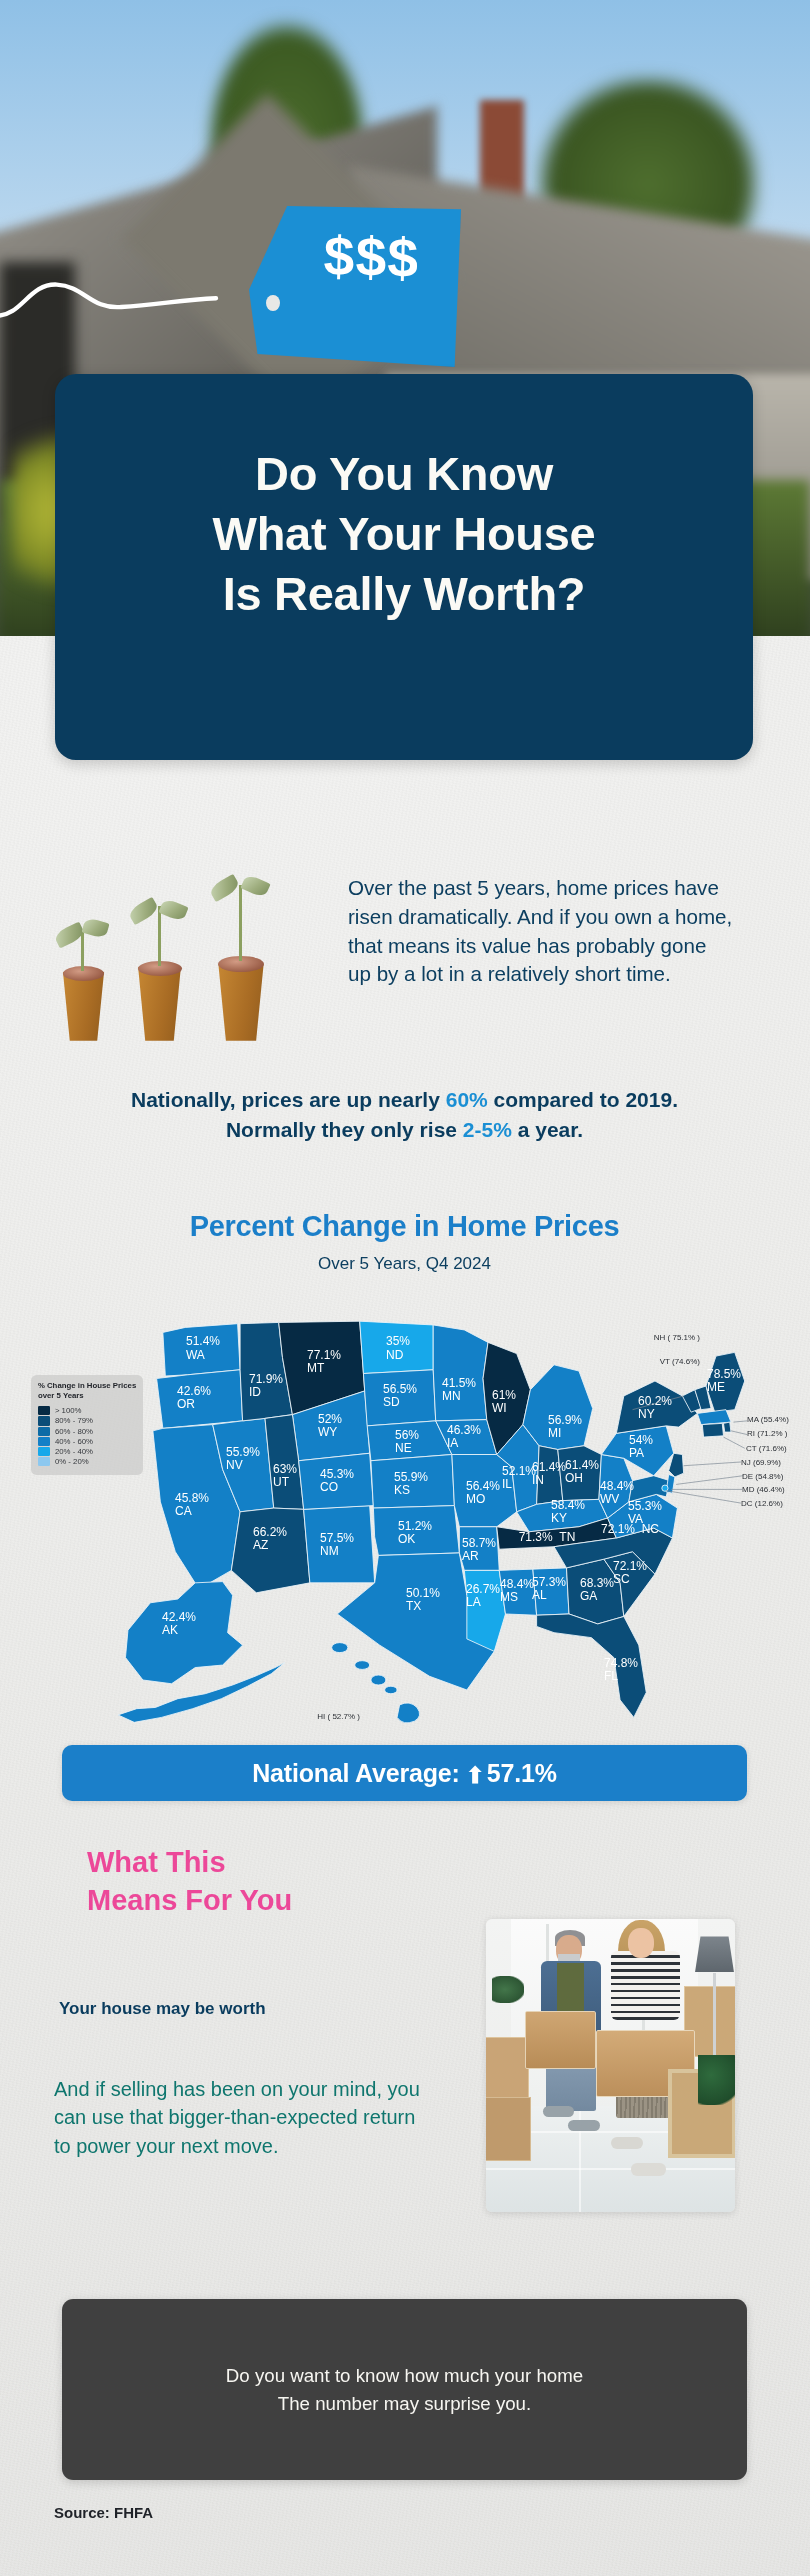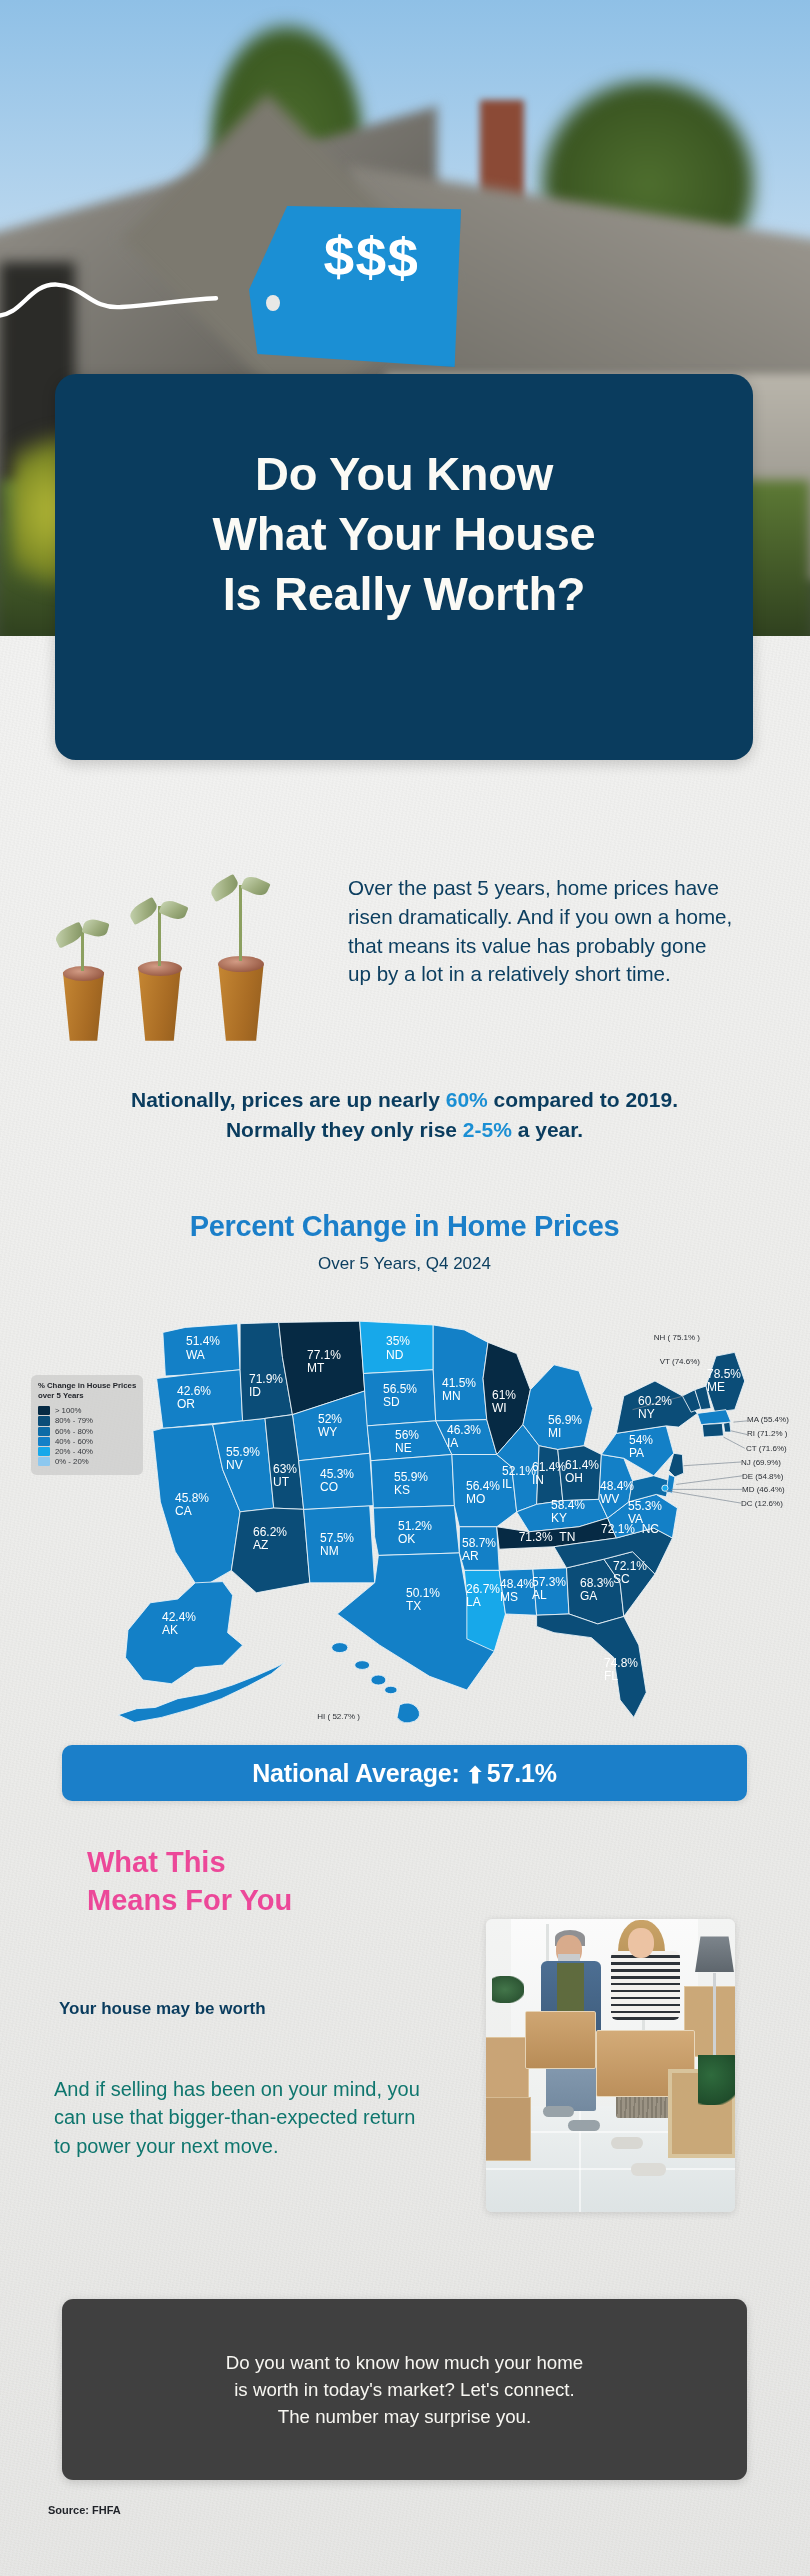--- a/index.html
+++ b/index.html
@@ -194,21 +194,21 @@
 
   
   #cta{
     left:62px;top:2299px;width:685px;height:181px;
     background:#404040;border-radius:11.2px;
     display:flex;align-items:center;justify-content:center;
     box-shadow:0 2.5px 8.7px rgba(0,0,0,0.14);
   }
   #cta .txt{color:#f7f6f1;text-align:center;font-size:18.7px;line-height:1.45;padding:0 44px;}
 
-  #source{left:48px;top:2504px;color:#1f2228;font-size:11px;font-weight:bold;}
+  #source{left:54px;top:2504px;color:#1f2228;font-size:15px;font-weight:bold;}
 </style>
 </head>
 <body>
 
 <div class="abs" id="hero-photo">
   <div class="sky"></div>
   <div class="trees"></div>
   <div class="trees2"></div>
   <div class="chimney"></div>
   <div class="roof"></div>
@@ -483,19 +483,18 @@
   <div class="mp womshoe1"></div>
   <div class="mp womshoe2"></div>
   <div class="mp box2"></div>
   <div class="mp frame"></div>
   <div class="mp plant"></div>
 </div>
 
 <div class="abs" id="cta">
   <div class="txt">
     <div>Do you want to know how much your home</div>
-    <div>is worth in today's market? Let's connect.</div>
     <div>The number may surprise you.</div>
   </div>
 </div>
 
 <div class="abs" id="source">Source: FHFA</div>
 
 
 </body></html>

